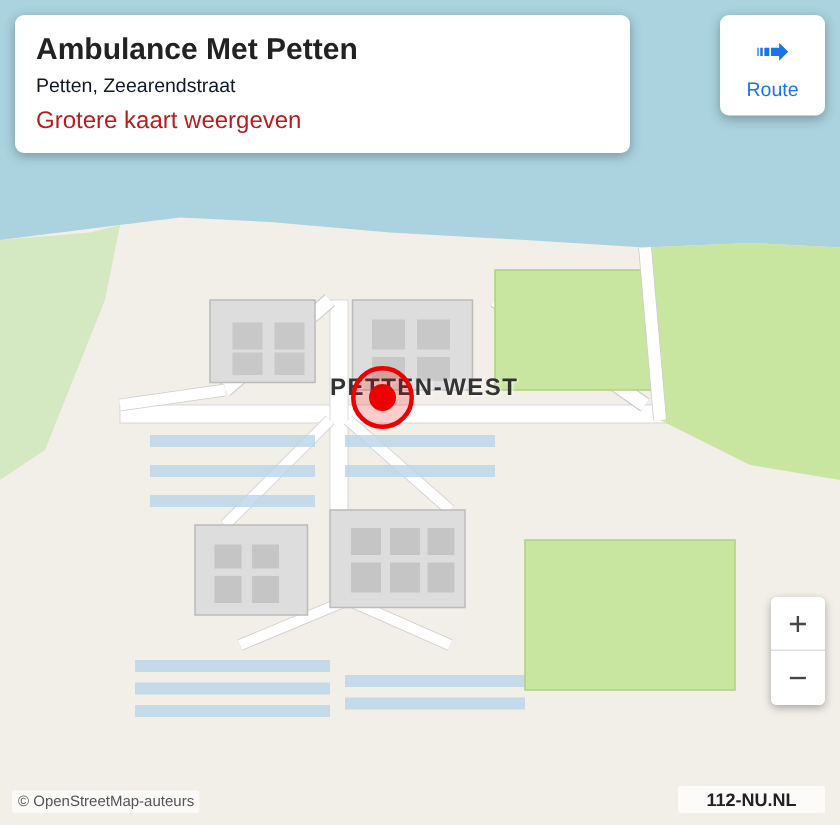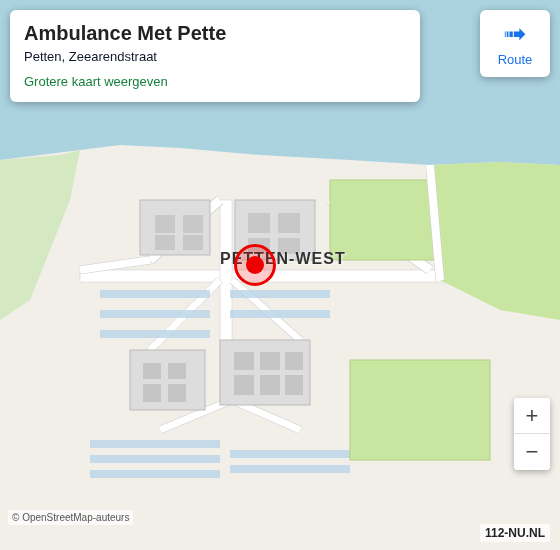--- a/index.html
+++ b/index.html
@@ -32,22 +32,22 @@
       margin-bottom: 4px;
     }
 
     .info-subtitle {
       font-size: 13px;
       color: #0f172a;
       margin-bottom: 8px;
     }
 
     .info-link {
-      font-size: 13px;
-      color: #15803d;
+      font-size: 16px;
+      color: #b91c1c;
       text-decoration: none;
       cursor: pointer;
     }
 
     
     .route-button {
       position: absolute;
       top: 10px;
       right: 10px;
       width: 70px;
@@ -113,39 +113,39 @@
       line-height: 1;
     }
 
     .zoom-btn:first-child {
       border-bottom: 1px solid #ddd;
     }
 
     
     .attribution {
       position: absolute;
-      bottom: 25px;
+      bottom: 8px;
       left: 8px;
       font-size: 10px;
       color: #555;
       background: rgba(255,255,255,0.7);
       padding: 2px 4px;
       border-radius: 2px;
       z-index: 100;
     }
 
     .watermark {
       position: absolute;
       bottom: 8px;
       right: 10px;
       font-size: 12px;
       font-weight: bold;
       color: #222;
       background: rgba(255,255,255,0.75);
-      padding: 2px 5px;
+      padding: 2px 19px;
       border-radius: 2px;
       z-index: 100;
     }
 
     
     .location-pin {
       position: absolute;
       z-index: 50;
       transform: translate(-50%, -50%);
     }
@@ -286,21 +286,21 @@
     <rect x="350" y="360" width="140" height="100" fill="#c8e6a0" stroke="#b0d080" stroke-width="1"></rect>
 
     <polygon points="430,165 500,162 560,165 560,320 500,310 440,280 430,240" fill="#c8e6a0"></polygon>
 
     <line x1="430" y1="165" x2="440" y2="280" stroke="#ccc" stroke-width="9"></line>
     <line x1="430" y1="165" x2="440" y2="280" stroke="#fff" stroke-width="8"></line>
 
   </svg>
 
   <div class="info-panel">
-    <div class="info-title">Ambulance Met Pette</div>
+    <div class="info-title">Ambulance Met Petten</div>
     <div class="info-subtitle">Petten, Zeearendstraat</div>
     <a class="info-link">Grotere kaart weergeven</a>
   </div>
 
   <button class="route-button">
     <span class="route-icon">➟</span>
     <span class="route-label">Route</span>
   </button>
 
   <div class="petten-label">Pette</div>

